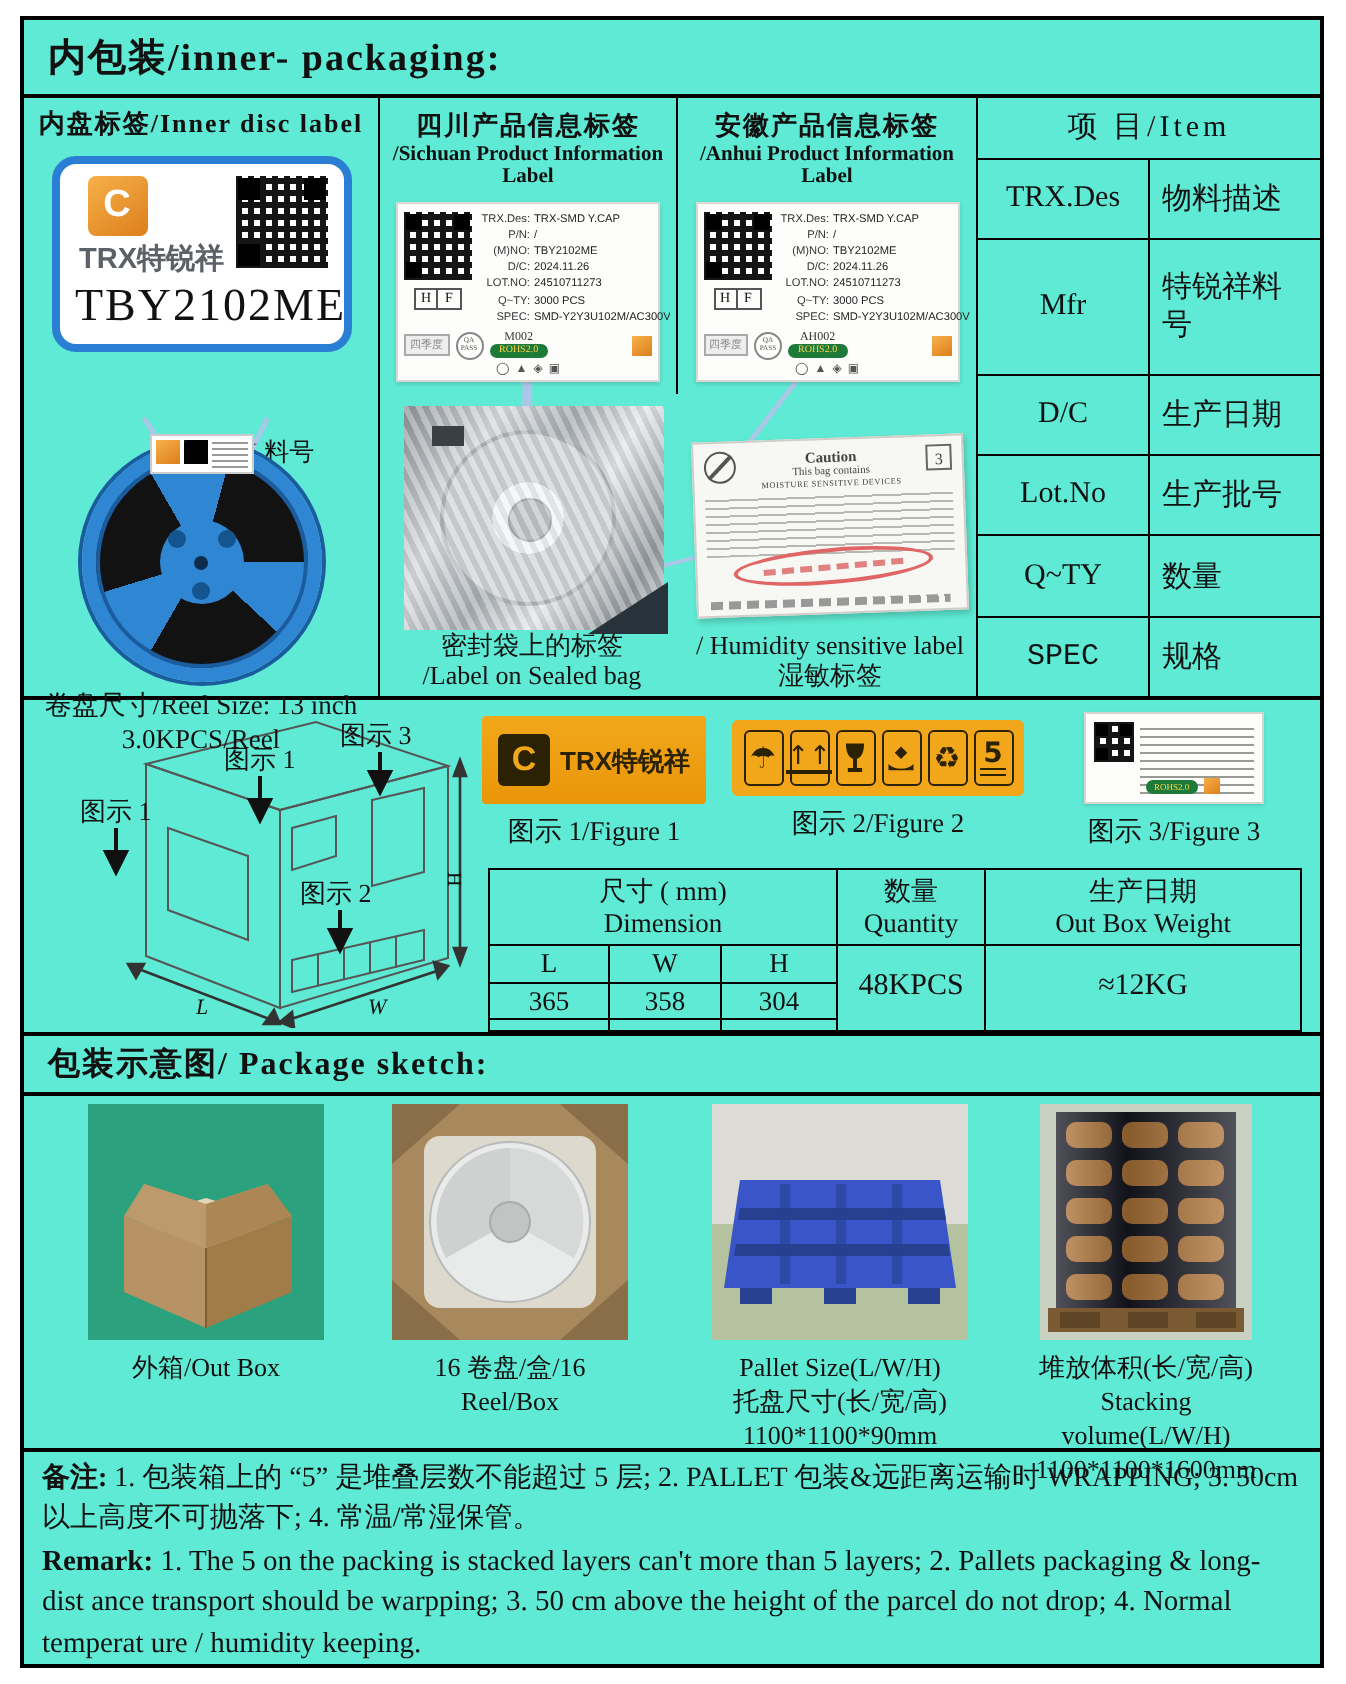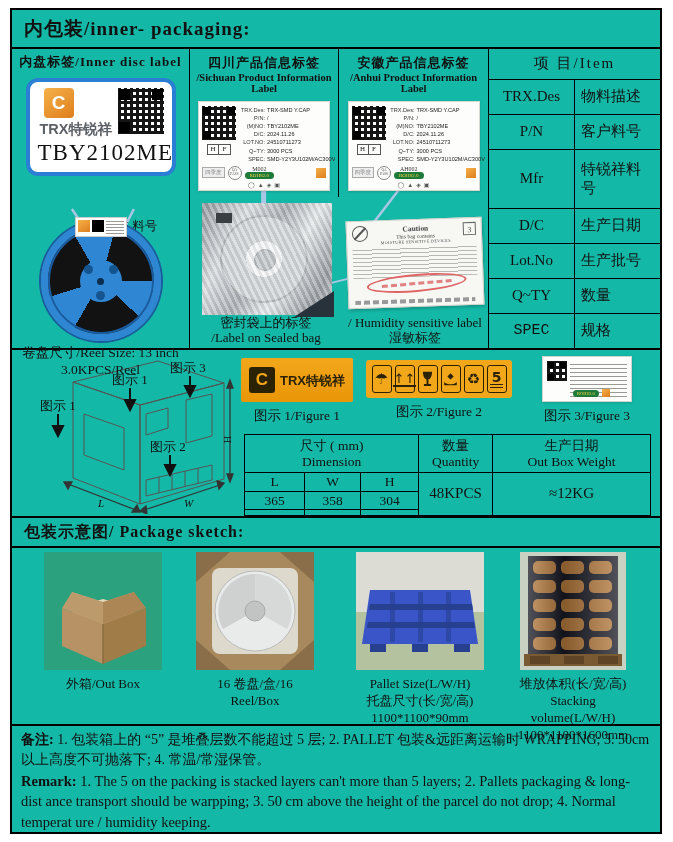--- a/index.html
+++ b/index.html
@@ -1,19 +1,19 @@
 <!DOCTYPE html>
 <html><head>
 <meta charset="utf-8">
 <style>
   html,body{margin:0;padding:0;background:#fff;}
   *{box-sizing:border-box;}
   .canvas{position:relative;width:673px;height:842px;background:#fff;overflow:hidden;
           font-family:"Liberation Serif","DejaVu Serif",serif;color:#111;}
-  .doc{position:absolute;left:10px;top:8px;width:652px;height:826px;border:2px solid #000;background:#14b8a6;}
+  .doc{position:absolute;left:10px;top:8px;width:652px;height:826px;border:2px solid #000;background:#5eead4;}
 
   
   .sec-header{border-bottom:2px solid #000;padding:6px 12px 5px;font-weight:bold;font-size:19px;letter-spacing:1px;}
   .sec-header.small{font-size:16px;padding:4px 12px 3px;}
   .sec{border-top:0;}
   .sec2,.sec3,.sec4{border-top:2px solid #000;}
 
   
   .inner-body{position:relative;display:flex;height:299px;}
   .col-disc{width:178px;border-right:1.5px solid #000;position:relative;padding-top:4px;}
@@ -381,24 +381,20 @@
 
         <div class="col-table">
           <table class="item-table">
             <tbody>
                 <tr class="hd">
                   <td colspan="2">项 目/Item</td>
                 </tr>
             <tr>
                   <td class="c1">TRX.Des</td>
                   <td>物料描述</td>
-                </tr>
-            <tr>
-                  <td class="c1">P/N</td>
-                  <td>客户料号</td>
                 </tr>
             <tr>
                   <td class="c1">Mfr</td>
                   <td>特锐祥料号</td>
                 </tr>
             <tr>
                   <td class="c1">D/C</td>
                   <td>生产日期</td>
                 </tr>
             <tr>

